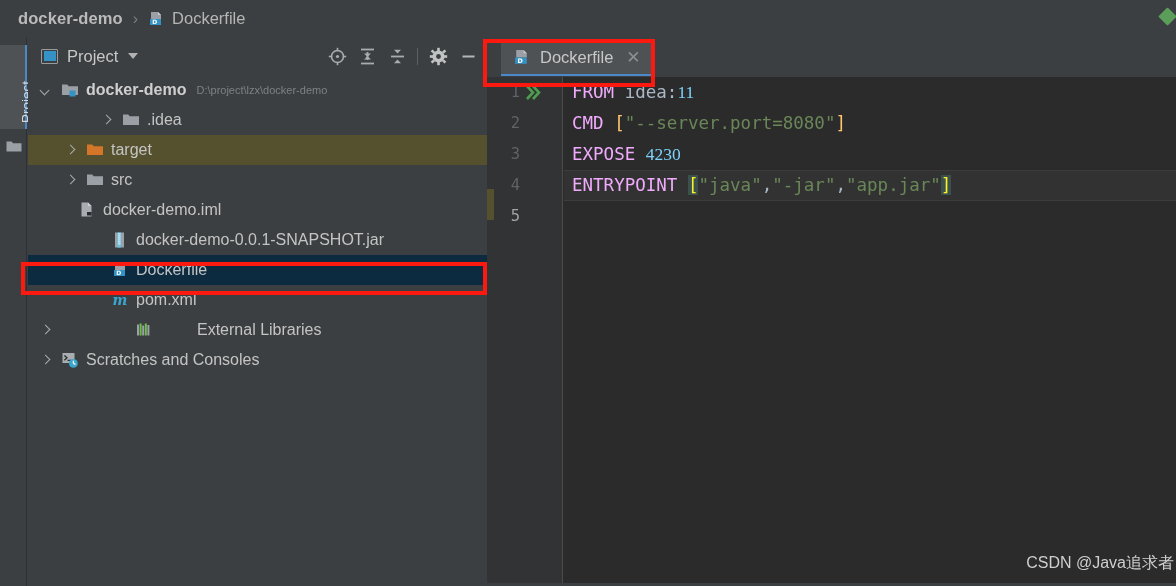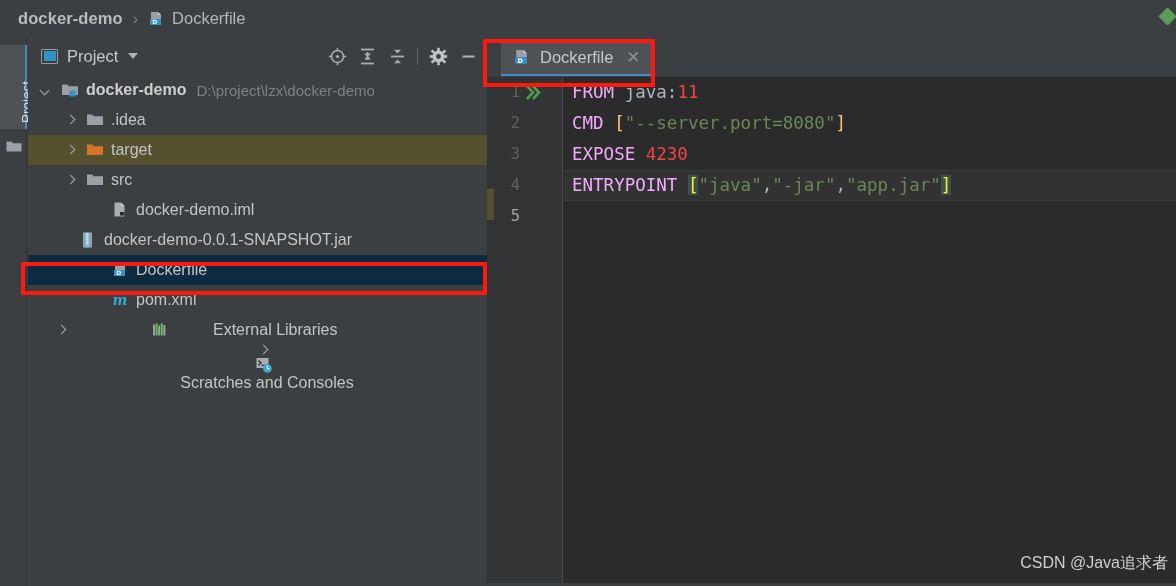--- a/index.html
+++ b/index.html
@@ -174,21 +174,21 @@
   .ticon { width: 18px; height: 18px; flex: 0 0 auto; position: relative; }
   .tlabel {
     color: #c4c4c4;
     font-size: 16px;
     white-space: nowrap;
     margin-left: 7px;
   }
   .tlabel.bold { font-weight: bold; color: #cfcfcf; }
   .tpath {
     color: #7d8184;
-    font-size: 15px;
+    font-size: 11px;
     margin-left: 10px;
     white-space: nowrap;
   }
 
   
   .ann-tree {
     position: absolute;
     left: 21px; top: 262px;
     width: 466px; height: 33px;
     border: 4px solid #fc1a10;
@@ -284,27 +284,27 @@
     white-space: pre;
     padding-left: 8px;
     box-sizing: border-box;
   }
   .cline.current {
     background: #323232;
     box-shadow: inset 0 1px 0 #3c3c3c, inset 0 -1px 0 #3c3c3c;
   }
   .kw   { color: #f0abfc; }
   .txt  { color: #a9b7c6; }
-  .num  { color: #ef4444; }
+  .num  { color: #7dd3fc; font-family: Liberation Serif, serif; }
   .str  { color: #6a8759; }
   .brk  { color: #ffc66d; }
   .brkhl{ color: #ffef28; background: #3b514d; }
 
   .watermark {
-    position: absolute; right: 8px; bottom: 12px;
+    position: absolute; right: 2px; bottom: 12px;
     color: #cfcfcf;
     font-size: 16px;
     z-index: 30;
   }
 
   .statusbar {
     position: absolute; left: 28px; bottom: 0;
     width: 1148px; height: 3px;
     background: #3c3f41;
   }
@@ -403,55 +403,55 @@
         <div class="trow" style="padding-left: 12px;">
           <span class="arrow down"></span>
           <span style="width: 10px; flex: 0 0 auto;"></span>
           <span class="ticon"><svg width="18" height="18" viewBox="0 0 18 18">
               <path d="M1 3.5 h5.2 l1.5 1.7 h9.3 v8.8 h-16 z" fill="#9aa0a6"></path>
               <rect x="8.5" y="9.5" width="6" height="6" fill="#3592c4"></rect>
             </svg></span>
           <span class="tlabel bold">docker-demo</span>
           <span class="tpath">D:\project\lzx\docker-demo</span>
         </div>
+        <div class="trow" style="padding-left: 37px; margin-left: 36px;">
+          <span class="arrow right"></span>
+          <span style="width: 10px; flex: 0 0 auto;"></span>
+          <span class="ticon"><svg width="18" height="18" viewBox="0 0 18 18">
+              <path d="M1 3.5 h5.2 l1.5 1.7 h9.3 v8.8 h-16 z" fill="#9aa0a6"></path>
+            </svg></span>
+          <span class="tlabel">.idea</span>
+        </div>
+        <div class="trow hl-target" style="padding-left: 37px;">
+          <span class="arrow right"></span>
+          <span style="width: 10px; flex: 0 0 auto;"></span>
+          <span class="ticon"><svg width="18" height="18" viewBox="0 0 18 18">
+              <path d="M1 3.5 h5.2 l1.5 1.7 h9.3 v8.8 h-16 z" fill="#d4762a"></path>
+            </svg></span>
+          <span class="tlabel">target</span>
+        </div>
         <div class="trow" style="padding-left: 37px;">
           <span class="arrow right"></span>
           <span style="width: 10px; flex: 0 0 auto;"></span>
           <span class="ticon"><svg width="18" height="18" viewBox="0 0 18 18">
               <path d="M1 3.5 h5.2 l1.5 1.7 h9.3 v8.8 h-16 z" fill="#9aa0a6"></path>
             </svg></span>
-          <span class="tlabel">.idea</span>
-        </div>
-        <div class="trow hl-target" style="padding-left: 37px;">
-          <span class="arrow right"></span>
-          <span style="width: 10px; flex: 0 0 auto;"></span>
-          <span class="ticon"><svg width="18" height="18" viewBox="0 0 18 18">
-              <path d="M1 3.5 h5.2 l1.5 1.7 h9.3 v8.8 h-16 z" fill="#d4762a"></path>
-            </svg></span>
-          <span class="tlabel">target</span>
-        </div>
-        <div class="trow" style="padding-left: 37px;">
-          <span class="arrow right"></span>
-          <span style="width: 10px; flex: 0 0 auto;"></span>
-          <span class="ticon"><svg width="18" height="18" viewBox="0 0 18 18">
-              <path d="M1 3.5 h5.2 l1.5 1.7 h9.3 v8.8 h-16 z" fill="#9aa0a6"></path>
-            </svg></span>
           <span class="tlabel">src</span>
         </div>
-        <div class="trow" style="padding-left: 62px; align-items: center;">
+        <div class="trow" style="padding-left: 29px; align-items: center;">
           <span class="arrow"></span>
           <span style="width: 10px; flex: 0 0 auto;"></span>
           <span class="ticon"><svg width="18" height="18" viewBox="0 0 18 18">
               <path d="M3.5 1.5 h6.5 l3.5 3.5 v10.5 h-10 z" fill="#a9adb2"></path>
               <path d="M10 1.5 v3.5 h3.5 z" fill="#cbd0d4"></path>
               <rect x="9" y="11" width="4.5" height="3.5" fill="#2b2b2b"></rect>
             </svg></span>
           <span class="tlabel">docker-demo.iml</span>
         </div>
-        <div class="trow" style="padding-left: 30px;">
+        <div class="trow" style="padding-left: 62px;">
           <span class="arrow"></span>
           <span style="width: 10px; flex: 0 0 auto;"></span>
           <span class="ticon"><svg width="18" height="18" viewBox="0 0 18 18">
               <rect x="4" y="1.5" width="9" height="15" fill="#9aa0a6"></rect>
               <rect x="6.6" y="1.5" width="3.2" height="15" fill="#5fc6e8"></rect>
               <g fill="#e8f6fb">
                 <rect x="6.9" y="2.4" width="2.6" height="1"></rect>
                 <rect x="6.9" y="4.4" width="2.6" height="1"></rect>
                 <rect x="6.9" y="6.4" width="2.6" height="1"></rect>
                 <rect x="6.9" y="8.4" width="2.6" height="1"></rect>
@@ -473,33 +473,33 @@
           <span class="tlabel">Dockerfile</span>
         </div>
         <div class="trow" style="padding-left: 62px;">
           <span class="arrow"></span>
           <span style="width: 10px; flex: 0 0 auto;"></span>
           <span class="ticon"><svg width="18" height="18" viewBox="0 0 18 18">
               <text x="1.5" y="14" font-family="DejaVu Serif, serif" font-size="14" font-style="italic" font-weight="bold" fill="#3aa6cf">m</text>
             </svg></span>
           <span class="tlabel">pom.xml</span>
         </div>
-        <div class="trow" style="padding-left: 28px; gap: 37px;">
+        <div class="trow" style="padding-left: 12px; gap: 37px;">
           <span class="arrow right"></span>
           <span style="width: 10px; flex: 0 0 auto;"></span>
           <span class="ticon"><svg width="18" height="18" viewBox="0 0 18 18">
               <rect x="2" y="3.5" width="2" height="11" fill="#9aa0a6"></rect>
               <rect x="4.6" y="2.5" width="2" height="12" fill="#6fbf4f"></rect>
               <rect x="7.2" y="4.5" width="2" height="10" fill="#9aa0a6"></rect>
               <rect x="9.8" y="2.5" width="2" height="12" fill="#6fbf4f"></rect>
               <rect x="12.4" y="4" width="2" height="10.5" fill="#9aa0a6"></rect>
             </svg></span>
           <span class="tlabel">External Libraries</span>
         </div>
-        <div class="trow" style="padding-left: 12px; flex-direction: column;">
+        <div class="trow" style="padding-left: 12px;">
           <span class="arrow right"></span>
           <span style="width: 10px; flex: 0 0 auto;"></span>
           <span class="ticon"><svg width="18" height="18" viewBox="0 0 18 18">
               <rect x="1.5" y="2" width="12" height="10" fill="#a9adb2"></rect>
               <path d="M3.4 4.4 L6 6.8 L3.4 9.2" fill="none" stroke="#2b2b2b" stroke-width="1.3"></path>
               <line x1="6.6" y1="9.4" x2="10.6" y2="9.4" stroke="#2b2b2b" stroke-width="1.3"></line>
               <circle cx="12.4" cy="12.4" r="4.4" fill="#3aa6cf"></circle>
               <line x1="12.4" y1="9.7" x2="12.4" y2="12.4" stroke="#ffffff" stroke-width="1.3"></line>
               <line x1="12.4" y1="12.4" x2="14.4" y2="13.4" stroke="#ffffff" stroke-width="1.3"></line>
             </svg></span>
@@ -534,21 +534,21 @@
           <span class="runicon" style="top: 0px;"><svg width="18" height="31" viewBox="0 0 18 31">
               <path d="M2 9 L8 15.5 L2 22" fill="none" stroke="#4f9e4f" stroke-width="2.6"></path>
               <path d="M8 9 L14 15.5 L8 22" fill="none" stroke="#4f9e4f" stroke-width="2.6"></path>
             </svg></span>
           <div class="gline" style="top: 31px;">2</div>
           <div class="gline" style="top: 62px;">3</div>
           <div class="gline" style="top: 93px;">4</div>
           <div class="gline cur" style="top: 124px;">5</div>
         </div>
       <div class="codelines" id="codelines">
-          <div class="cline"><span class="kw">FROM</span><span class="txt"> </span><span class="txt">java</span><span class="txt">:</span><span class="num">11</span></div>
+          <div class="cline"><span class="kw">FROM</span><span class="txt"> </span><span class="txt">idea</span><span class="txt">:</span><span class="num">11</span></div>
           <div class="cline"><span class="kw">CMD</span><span class="txt"> </span><span class="brk">[</span><span class="str">"--server.port=8080"</span><span class="brk">]</span></div>
           <div class="cline"><span class="kw">EXPOSE</span><span class="txt"> </span><span class="num">4230</span></div>
           <div class="cline current"><span class="kw">ENTRYPOINT</span><span class="txt"> </span><span class="brkhl">[</span><span class="str">"java"</span><span class="txt">,</span><span class="str">"-jar"</span><span class="txt">,</span><span class="str">"app.jar"</span><span class="brkhl">]</span></div>
         </div>
     </div>
   </div>
 
   <div class="watermark">CSDN @Java追求者</div>
 
   <div class="ann-tab"></div>

